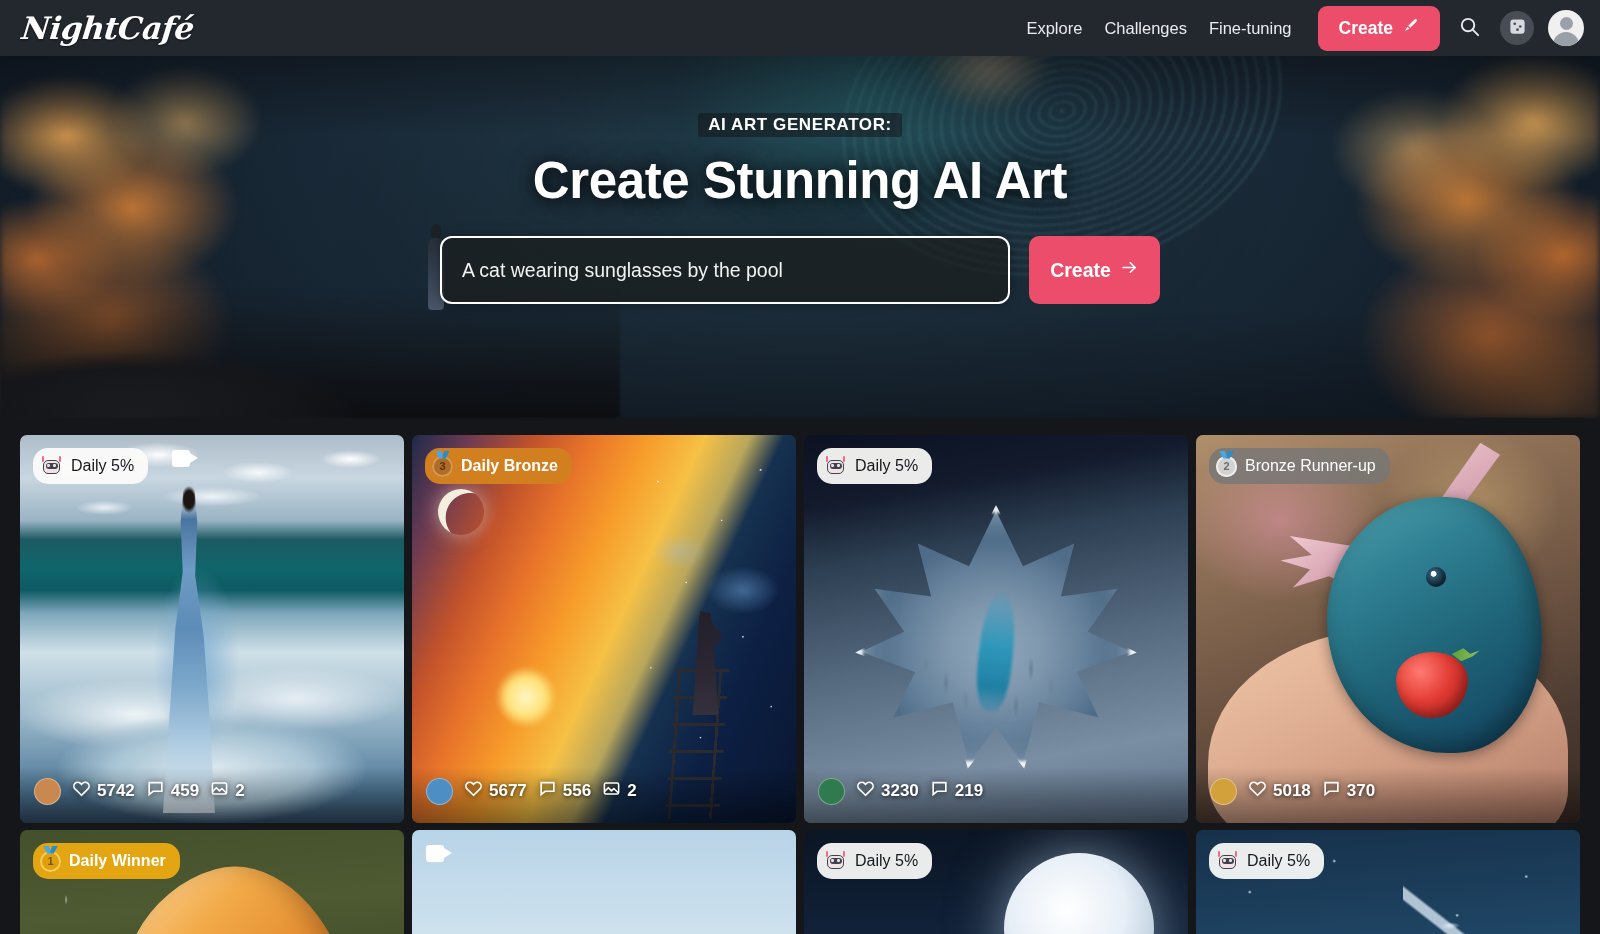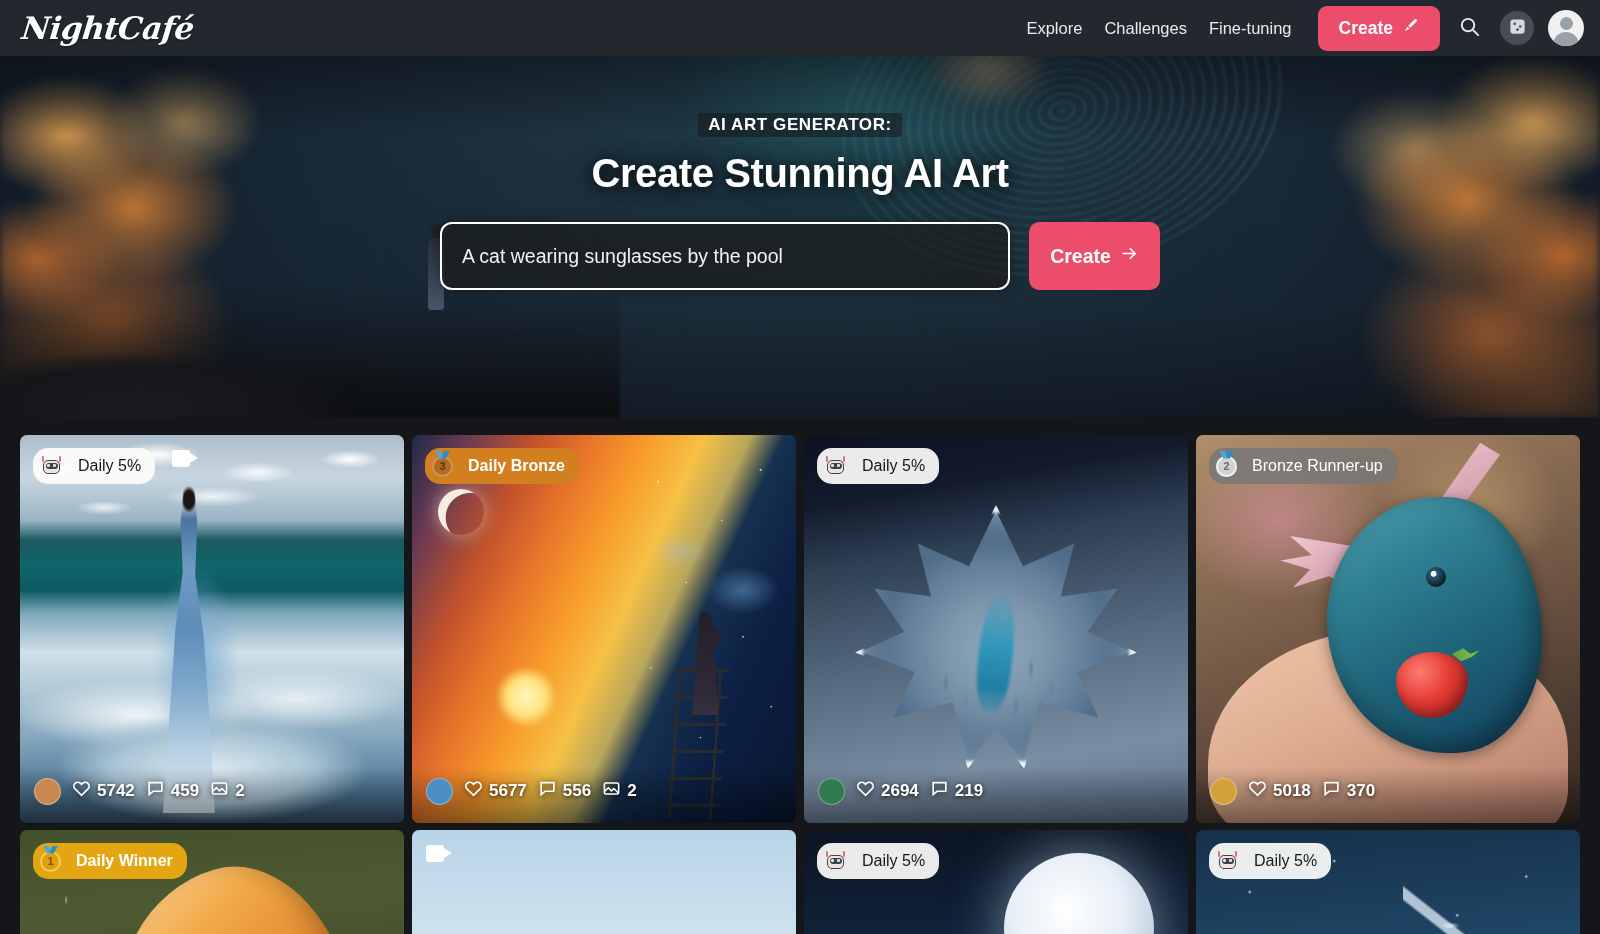--- a/index.html
+++ b/index.html
@@ -196,21 +196,21 @@
     color: #fff;
     font-size: 17px;
     font-weight: 700;
     letter-spacing: .6px;
     background: rgba(20,22,26,.55);
     padding: 2px 10px;
     border-radius: 3px;
   }
   .hero-title {
     margin-top: 14px;
-    font-size: 40px;
+    font-size: 51px;
     font-weight: 700;
     color: #fff;
     letter-spacing: -0.4px;
     text-shadow: 0 2px 14px rgba(0,0,0,.75), 0 0 28px rgba(0,0,0,.45);
   }
   .hero-sub {
     margin: 19px auto 0;
     width: 740px;
     font-size: 17.5px;
     font-weight: 700;
@@ -279,21 +279,21 @@
     border-radius: 7px;
     overflow: hidden;
     cursor: pointer;
     background: #1d2026;
   }
   .card-art { position: absolute; inset: 0; }
 
   .badge {
     position: absolute;
     top: 13px; left: 13px;
-    display: flex; align-items: center; gap: 15px;
+    display: flex; align-items: center; gap: 8px;
     height: 36px;
     padding: 0 14px 0 7px;
     border-radius: 15px;
     font-size: 16px;
     z-index: 6;
     white-space: nowrap;
   }
   .badge .medal {
     width: 21px; height: 21px;
     border-radius: 50%;
@@ -825,21 +825,21 @@
       <span>Daily 5%</span>
     </div>
     <div class="stats">
       <div class="stat-avatar" style="background:#2f7a4e"></div>
       <div class="stat">
         <span>
           <svg width="19" height="19" viewBox="0 0 24 24" fill="none" stroke="#fff" stroke-width="2.1">
               <path d="M12 20.5 3.8 12.5a4.9 4.9 0 0 1 7-6.9l1.2 1.2 1.2-1.2a4.9 4.9 0 0 1 7 6.9z"></path>
             </svg>
         </span>
-        <span>2694</span>
+        <span>3230</span>
       </div>
       <div class="stat">
         <span>
           <svg width="19" height="19" viewBox="0 0 24 24" fill="none" stroke="#fff" stroke-width="2.1">
               <path d="M4 4.5h16v11H9l-5 4z"></path>
             </svg>
         </span>
         <span>219</span>
       </div>
     </div>

